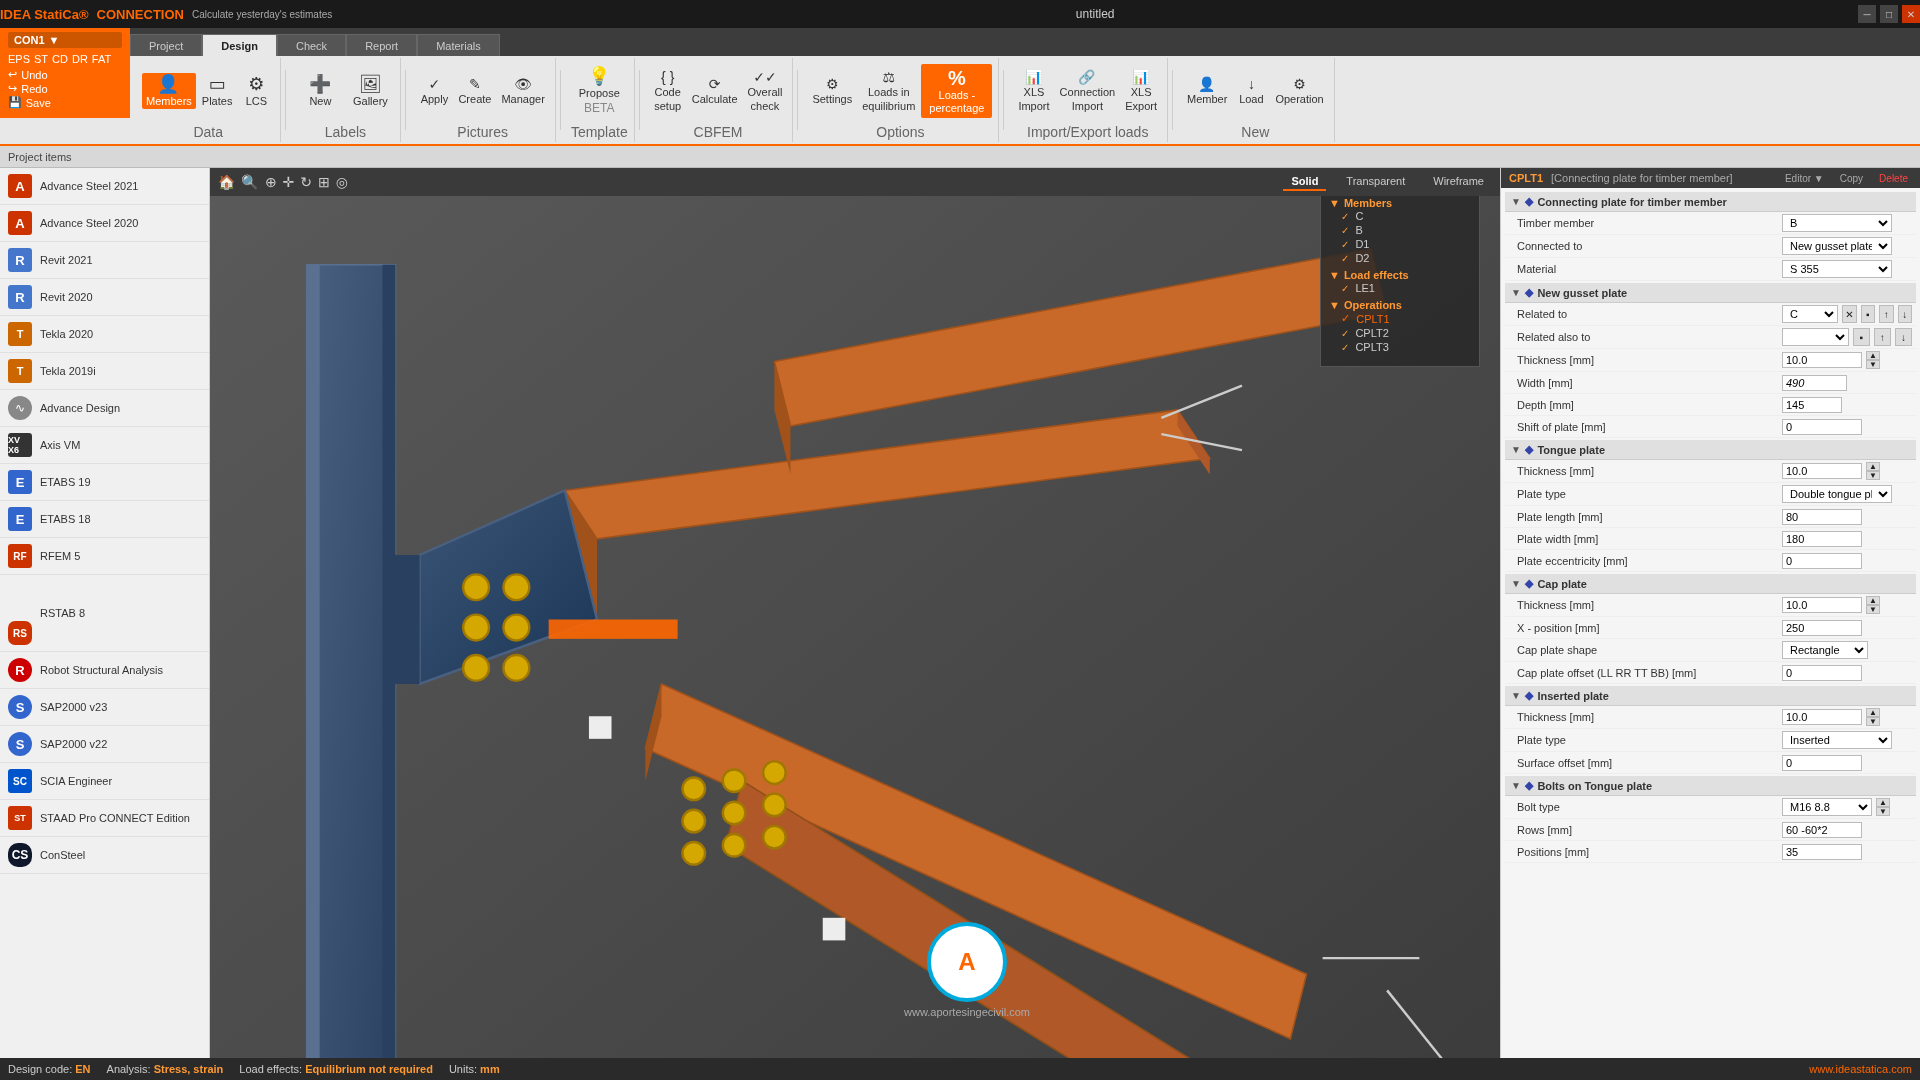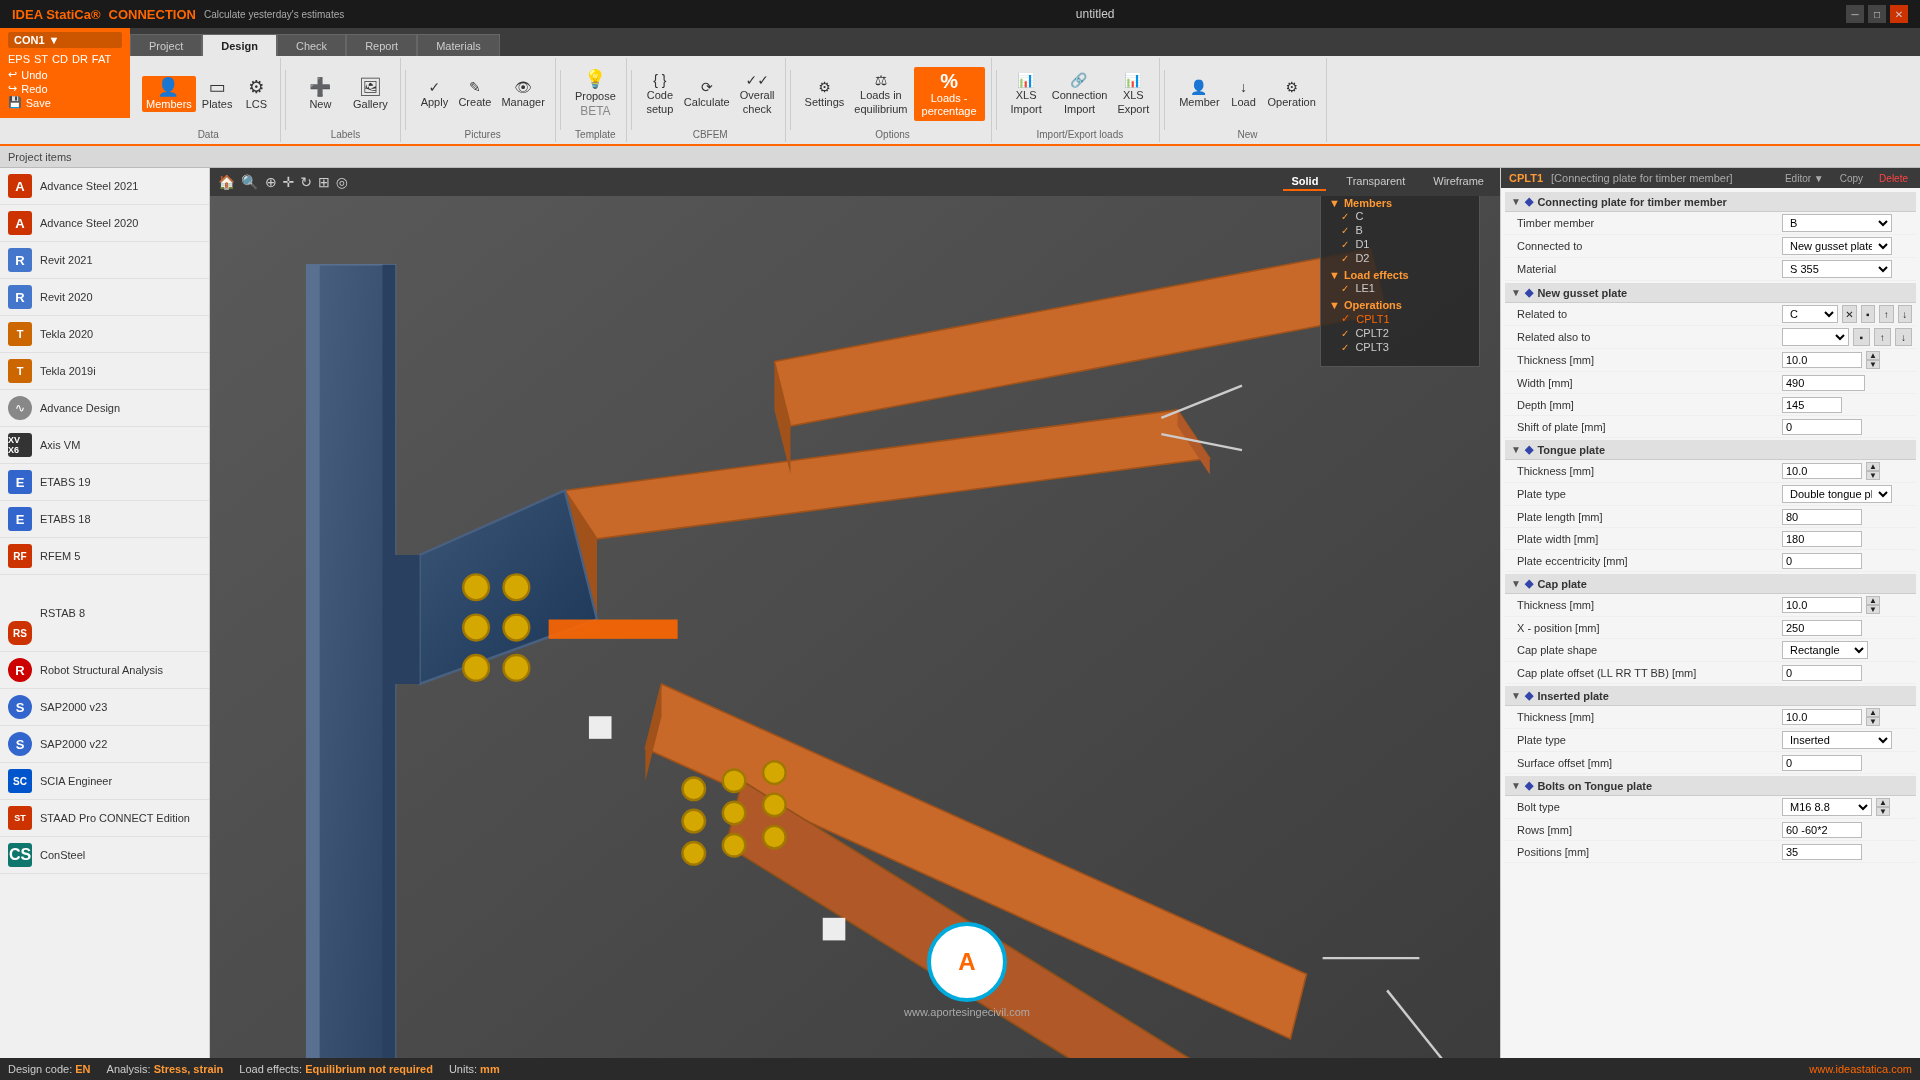--- a/index.html
+++ b/index.html
@@ -5,21 +5,21 @@
     * { box-sizing: border-box; margin: 0; padding: 0; font-family: 'Segoe UI', Arial, sans-serif; font-size: 11px; }
     body { width: 1920px; height: 1080px; overflow: hidden; background: #2b2b2b; color: #222; }
 
     
     #titlebar {
       height: 28px;
       background: #1a1a1a;
       display: flex;
       align-items: center;
       justify-content: space-between;
-      padding: 0 12px;
+      padding: 0 0;
       color: #ccc;
     }
     #titlebar .logo-area { display: flex; align-items: center; gap: 8px; }
     #titlebar .logo-text { color: #ff6600; font-weight: bold; font-size: 13px; }
     #titlebar .logo-sub { color: #aaa; font-size: 10px; }
     #titlebar .title { flex: 1; text-align: center; color: #ccc; font-size: 12px; }
     #titlebar .window-controls { display: flex; gap: 4px; }
     #titlebar .window-controls span {
       width: 18px; height: 18px; background: #444; display: inline-flex; align-items: center; justify-content: center; cursor: pointer; color: #ccc; font-size: 10px;
     }
@@ -62,21 +62,21 @@
     }
     .ribbon-group {
       display: flex;
       flex-direction: column;
       align-items: center;
       border-right: 1px solid #ccc;
       padding: 2px 6px;
       min-width: 60px;
     }
     .ribbon-group-label {
-      font-size: 10px;
+      font-size: 14px;
       color: #666;
       margin-top: auto;
       padding-top: 2px;
     }
     .ribbon-buttons { display: flex; gap: 2px; align-items: center; flex: 1; }
     .ribbon-btn {
       display: flex; flex-direction: column; align-items: center; justify-content: center;
       padding: 2px 4px; cursor: pointer; border-radius: 2px; min-width: 36px;
       font-size: 9px; color: #333; gap: 2px;
     }
@@ -598,21 +598,21 @@
     </div>
     <div class="sidebar-item">
       <div class="sidebar-icon" style="background:#0055cc;color:white;font-weight:bold;border-radius:3px;font-size:10px;">SC</div>
       <span>SCIA Engineer</span>
     </div>
     <div class="sidebar-item">
       <div class="sidebar-icon" style="background:#cc3300;color:white;font-weight:bold;border-radius:3px;font-size:9px;">ST</div>
       <span>STAAD Pro CONNECT Edition</span>
     </div>
     <div class="sidebar-item">
-      <div class="sidebar-icon" style="background:#0f766e;color:white;font-weight:bold;border-radius:3px;font-size:16px;">CS</div>
+      <div class="sidebar-icon" style="background:#0f172a;color:white;font-weight:bold;border-radius:10px;font-size:12px;">CS</div>
       <span>ConSteel</span>
     </div>
   </div>
 
   <div id="canvas">
 
     <div style="position:absolute;top:0;left:0;right:0;height:28px;background:#3a3a3a;display:flex;align-items:center;justify-content:space-between;padding:0 8px;z-index:10;">
       <div style="display:flex;gap:6px;">
         <span style="color:#ccc;cursor:pointer;font-size:14px;">🏠</span>
         <span style="color:#ccc;cursor:pointer;font-size:14px;">🔍</span>
@@ -853,21 +853,21 @@
             <input type="text" value="10.0" style="width: 80px;">
             <div class="prop-spinners">
               <div class="prop-spinner">▲</div>
               <div class="prop-spinner">▼</div>
             </div>
           </div>
         </div>
         <div class="prop-row">
           <span class="prop-label">Width [mm]</span>
           <div class="prop-value">
-            <input type="text" value="490" style="width: 83px;">
+            <input type="text" value="490" style="width: 65px; font-style: italic;">
           </div>
         </div>
         <div class="prop-row">
           <span class="prop-label">Depth [mm]</span>
           <div class="prop-value">
             <input type="text" value="145" style="width: 60px;">
           </div>
         </div>
         <div class="prop-row">
           <span class="prop-label">Shift of plate [mm]</span>

